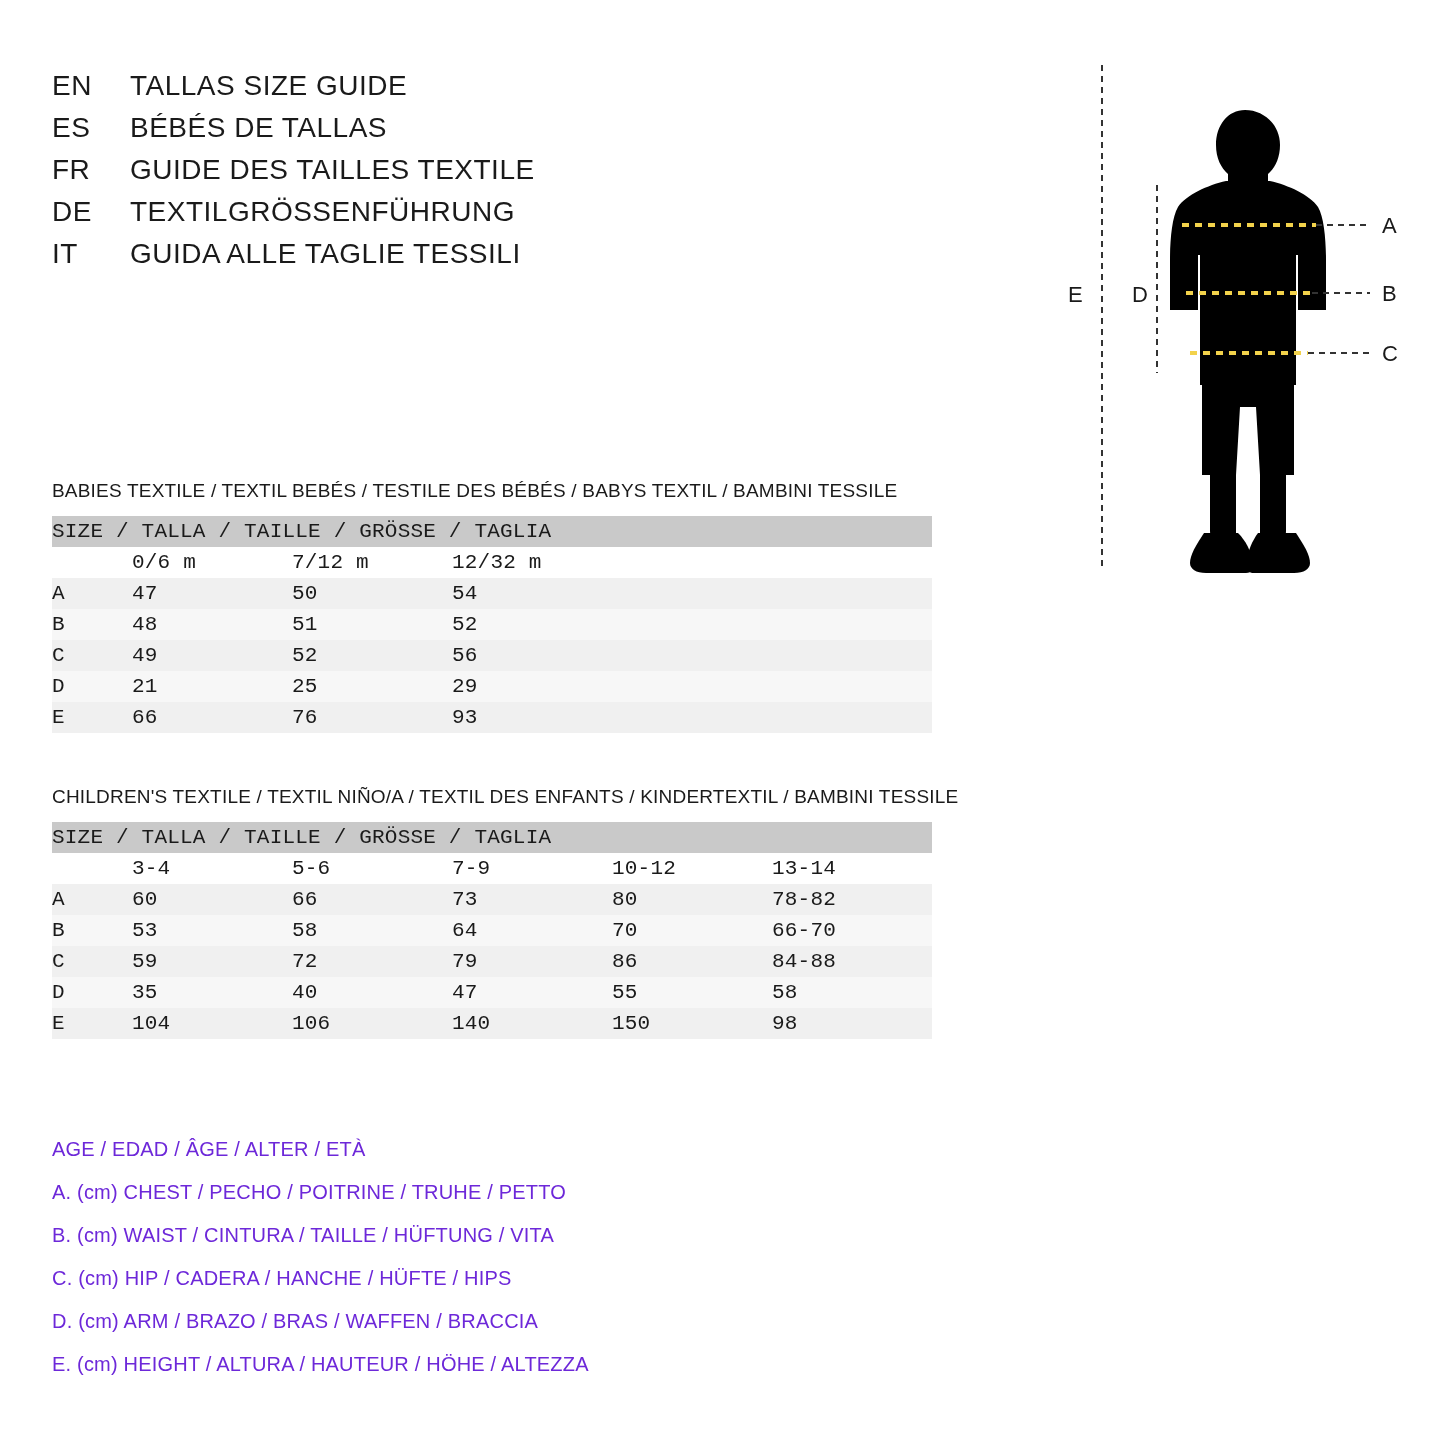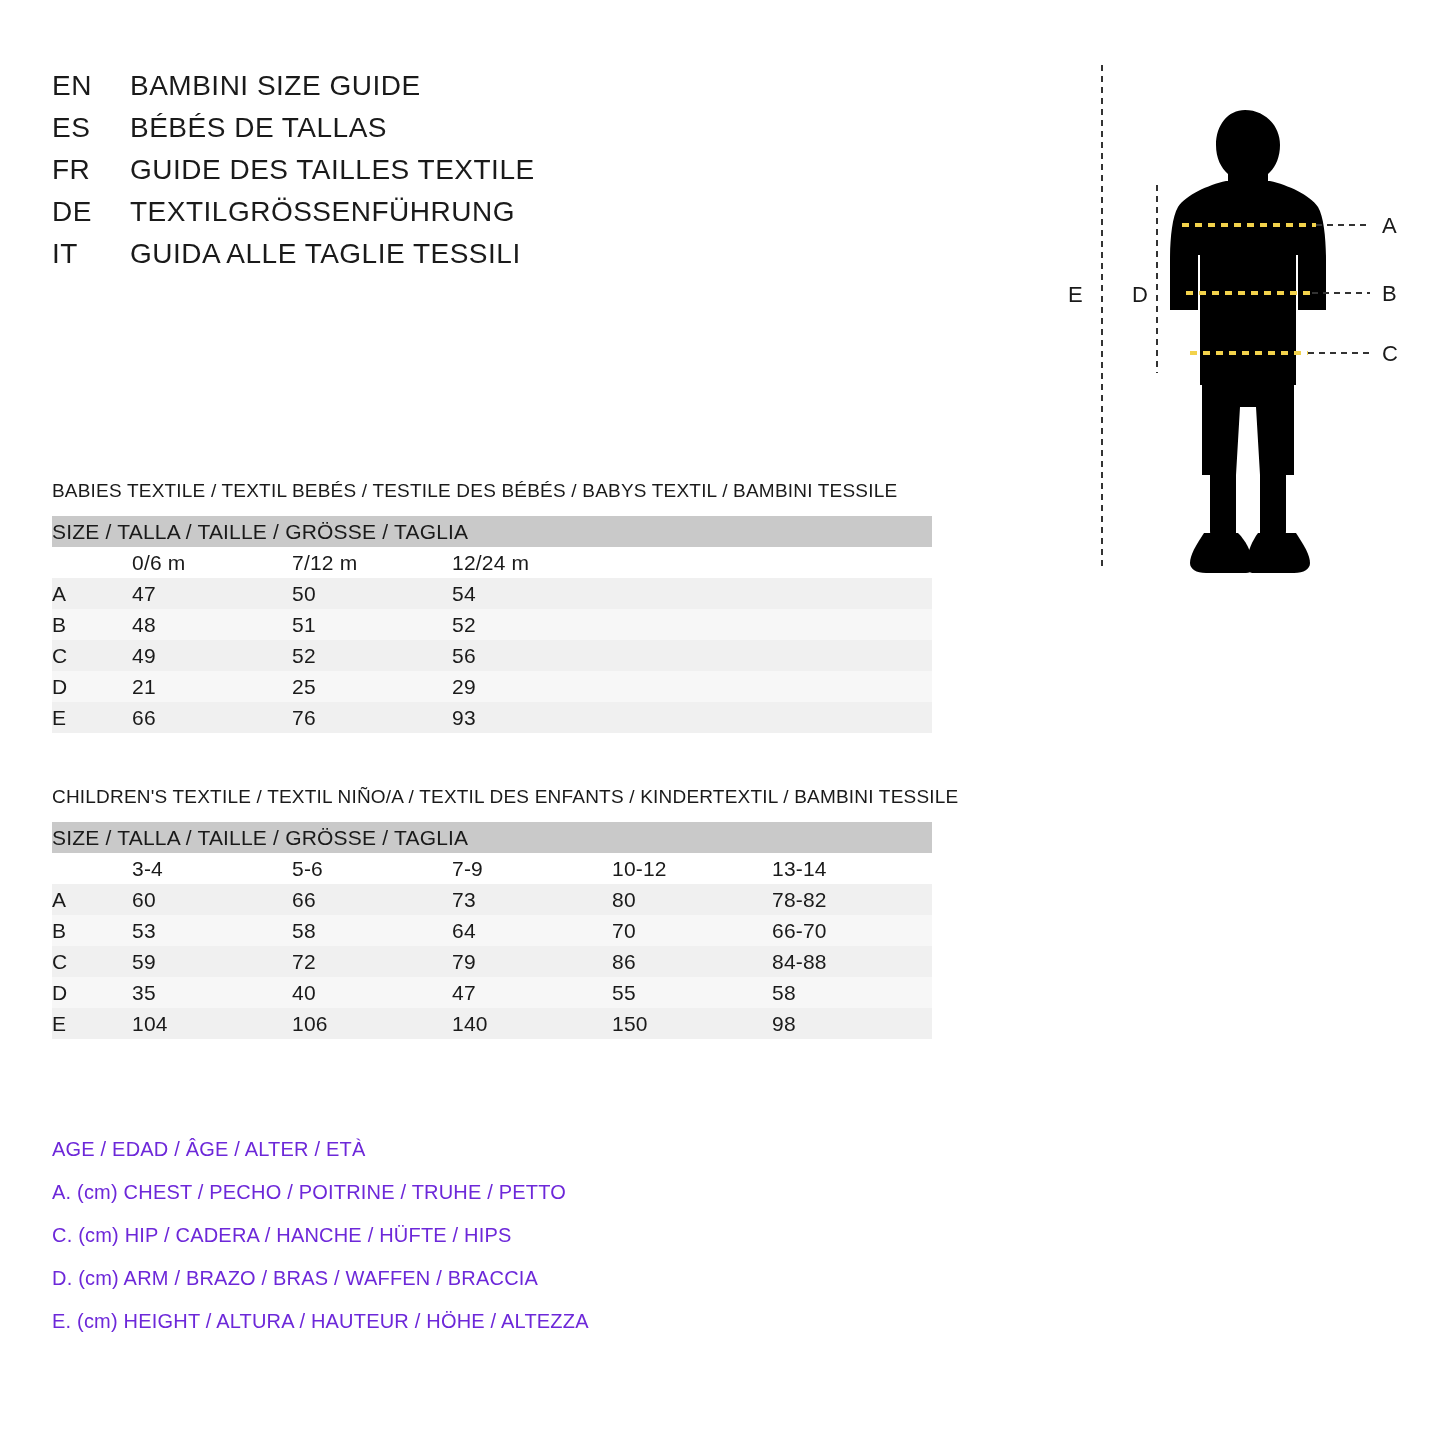--- a/index.html
+++ b/index.html
@@ -59,20 +59,21 @@
   .section-title {
     font-size: 19px;
     color: #1a1a1a;
     margin-bottom: 14px;
     white-space: nowrap;
     letter-spacing: 0.2px;
   }
   table.size-table {
     border-collapse: collapse;
     table-layout: fixed;
+    font-family: Liberation Mono, monospace;
   }
   table.size-table td, table.size-table th {
     font-weight: normal;
     font-size: 21px;
     color: #1a1a1a;
     padding: 0;
     height: 31px;
     vertical-align: middle;
     letter-spacing: 0.2px;
   }
@@ -109,21 +110,21 @@
     white-space: nowrap;
     letter-spacing: 0.2px;
   }
 </style>
 </head>
 <body>
 
 <div class="header">
   <div class="lang-row">
     <span class="lang-code">EN</span>
-    <span class="lang-title">BAMBINI SIZE GUIDE</span>
+    <span class="lang-title">TALLAS SIZE GUIDE</span>
   </div>
   <div class="lang-row">
     <span class="lang-code">ES</span>
     <span class="lang-title">BÉBÉS DE TALLAS</span>
   </div>
   <div class="lang-row">
     <span class="lang-code">FR</span>
     <span class="lang-title">GUIDE DES TAILLES TEXTILE</span>
   </div>
   <div class="lang-row">
@@ -201,21 +202,21 @@
         <col style="width:480px">
     </colgroup>
     <tbody>
       <tr class="hdr-band">
         <td colspan="4">SIZE / TALLA / TAILLE / GRÖSSE / TAGLIA</td>
       </tr>
       <tr class="col-row">
         <td></td>
         <td class="numcell">0/6 m</td>
         <td class="numcell">7/12 m</td>
-        <td class="numcell">12/24 m</td>
+        <td class="numcell">12/32 m</td>
       </tr>
       <tr class="row-zebra-a">
         <td class="rowlabel">A</td>
         <td class="numcell">47</td>
         <td class="numcell">50</td>
         <td class="numcell">54</td>
       </tr>
       <tr class="row-zebra-b">
         <td class="rowlabel">B</td>
         <td class="numcell">48</td>
@@ -307,16 +308,17 @@
         <td class="numcell">150</td>
         <td class="numcell">98</td>
       </tr>
     </tbody>
   </table>
 </div>
 
 <div class="legend">
   <div class="legend-line">AGE / EDAD / ÂGE / ALTER / ETÀ</div>
   <div class="legend-line">A. (cm) CHEST / PECHO / POITRINE / TRUHE / PETTO</div>
+  <div class="legend-line">B. (cm) WAIST / CINTURA / TAILLE / HÜFTUNG / VITA</div>
   <div class="legend-line">C. (cm) HIP / CADERA / HANCHE / HÜFTE / HIPS</div>
   <div class="legend-line">D. (cm) ARM / BRAZO / BRAS / WAFFEN / BRACCIA</div>
   <div class="legend-line">E. (cm) HEIGHT / ALTURA / HAUTEUR / HÖHE / ALTEZZA</div>
 </div>
 
 </body></html>

